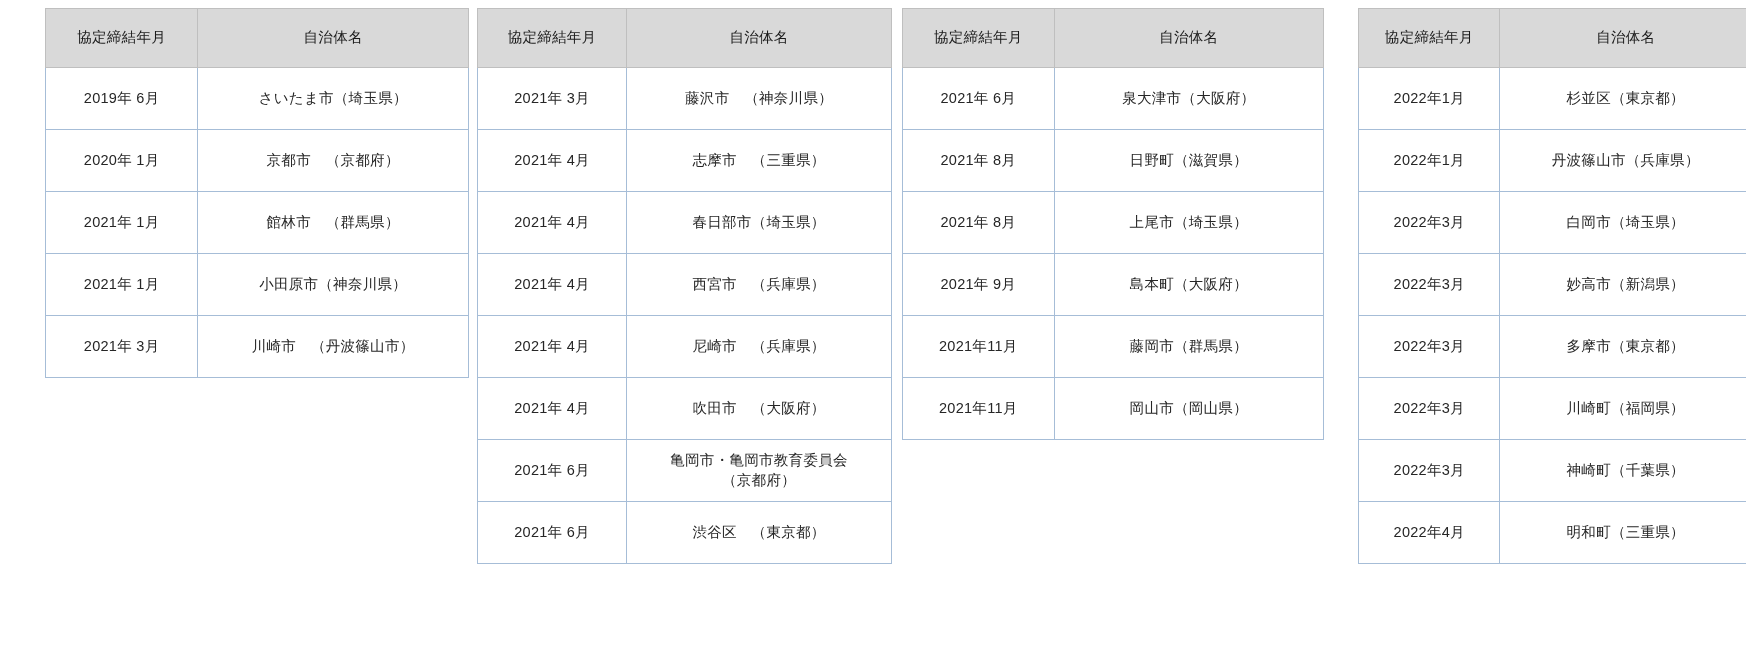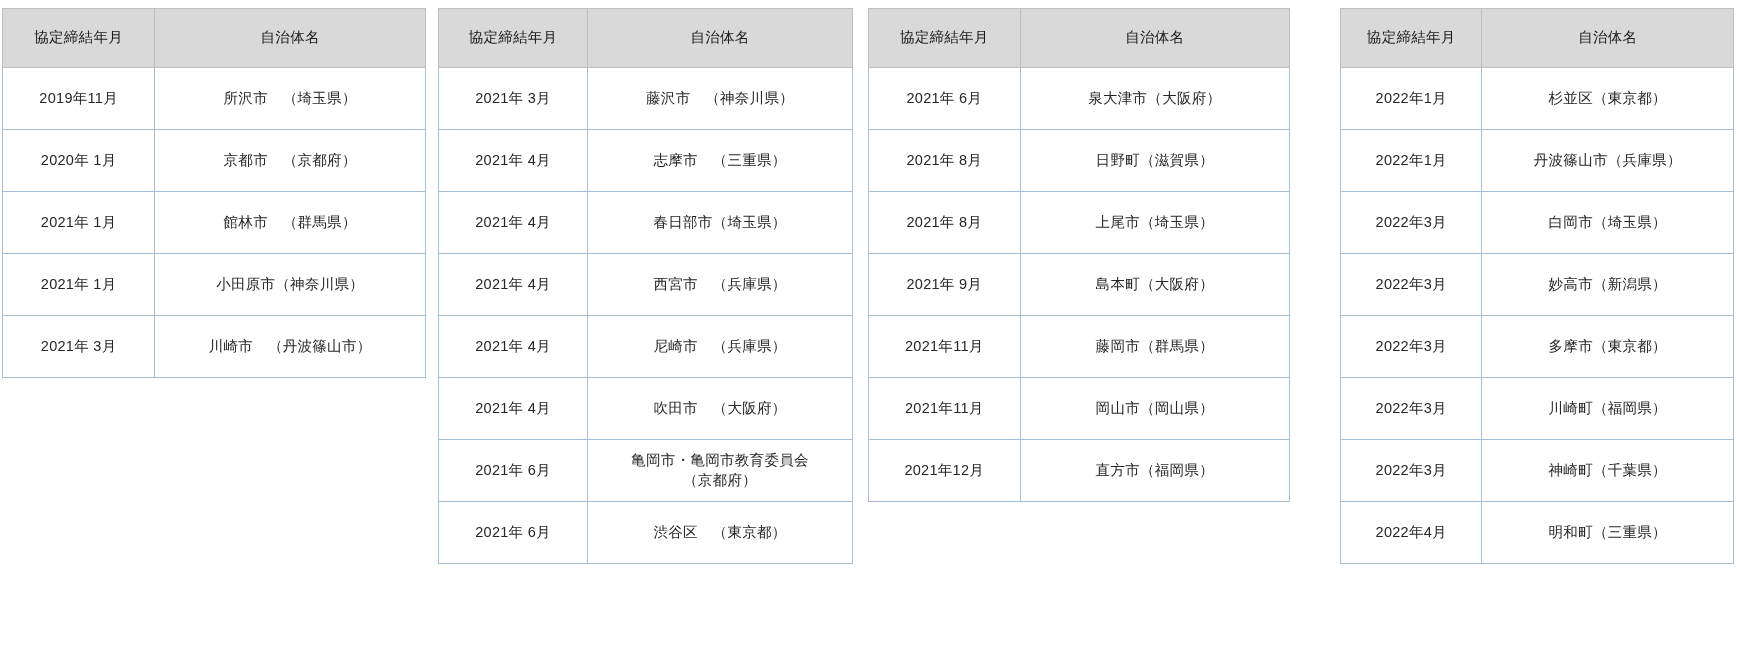--- a/index.html
+++ b/index.html
@@ -18,20 +18,21 @@
     position: relative;
     width: 1746px;
     height: 648px;
     box-sizing: border-box;
     padding: 8px 0 0 0;
   }
   .tables-row {
     display: flex;
     align-items: flex-start;
     gap: 0px;
+    margin-left: 43px;
   }
   .table-wrap {
     box-sizing: border-box;
   }
   .table-wrap.t0 { width: 430px; padding-left: 2px; }
   .table-wrap.t1 { width: 428px; padding-left: 8px; }
   .table-wrap.t2 { width: 448px; padding-left: 10px; }
   .table-wrap.t3 { width: 440px; padding-left: 34px; }
 
   table.agr {
@@ -81,22 +82,22 @@
             <col class="c-name">
           </colgroup>
         <thead>
           <tr>
             <th>協定締結年月</th>
             <th>自治体名</th>
           </tr>
         </thead>
         <tbody>
           <tr>
-            <td>2019年11月</td>
-            <td>所沢市　（埼玉県）</td>
+            <td>2019年  6月</td>
+            <td>さいたま市（埼玉県）</td>
           </tr>
           <tr>
             <td>2020年  1月</td>
             <td>京都市　（京都府）</td>
           </tr>
           <tr>
             <td>2021年  1月</td>
             <td>館林市　（群馬県）</td>
           </tr>
           <tr>
@@ -191,24 +192,20 @@
             <td>島本町（大阪府）</td>
           </tr>
           <tr>
             <td>2021年11月</td>
             <td>藤岡市（群馬県）</td>
           </tr>
           <tr>
             <td>2021年11月</td>
             <td>岡山市（岡山県）</td>
           </tr>
-          <tr>
-            <td>2021年12月</td>
-            <td>直方市（福岡県）</td>
-          </tr>
         </tbody>
       </table>
     </div>
 
     <div class="table-wrap t3">
       <table class="agr w3">
         <colgroup>
             <col class="c-date">
             <col class="c-name">
           </colgroup>

